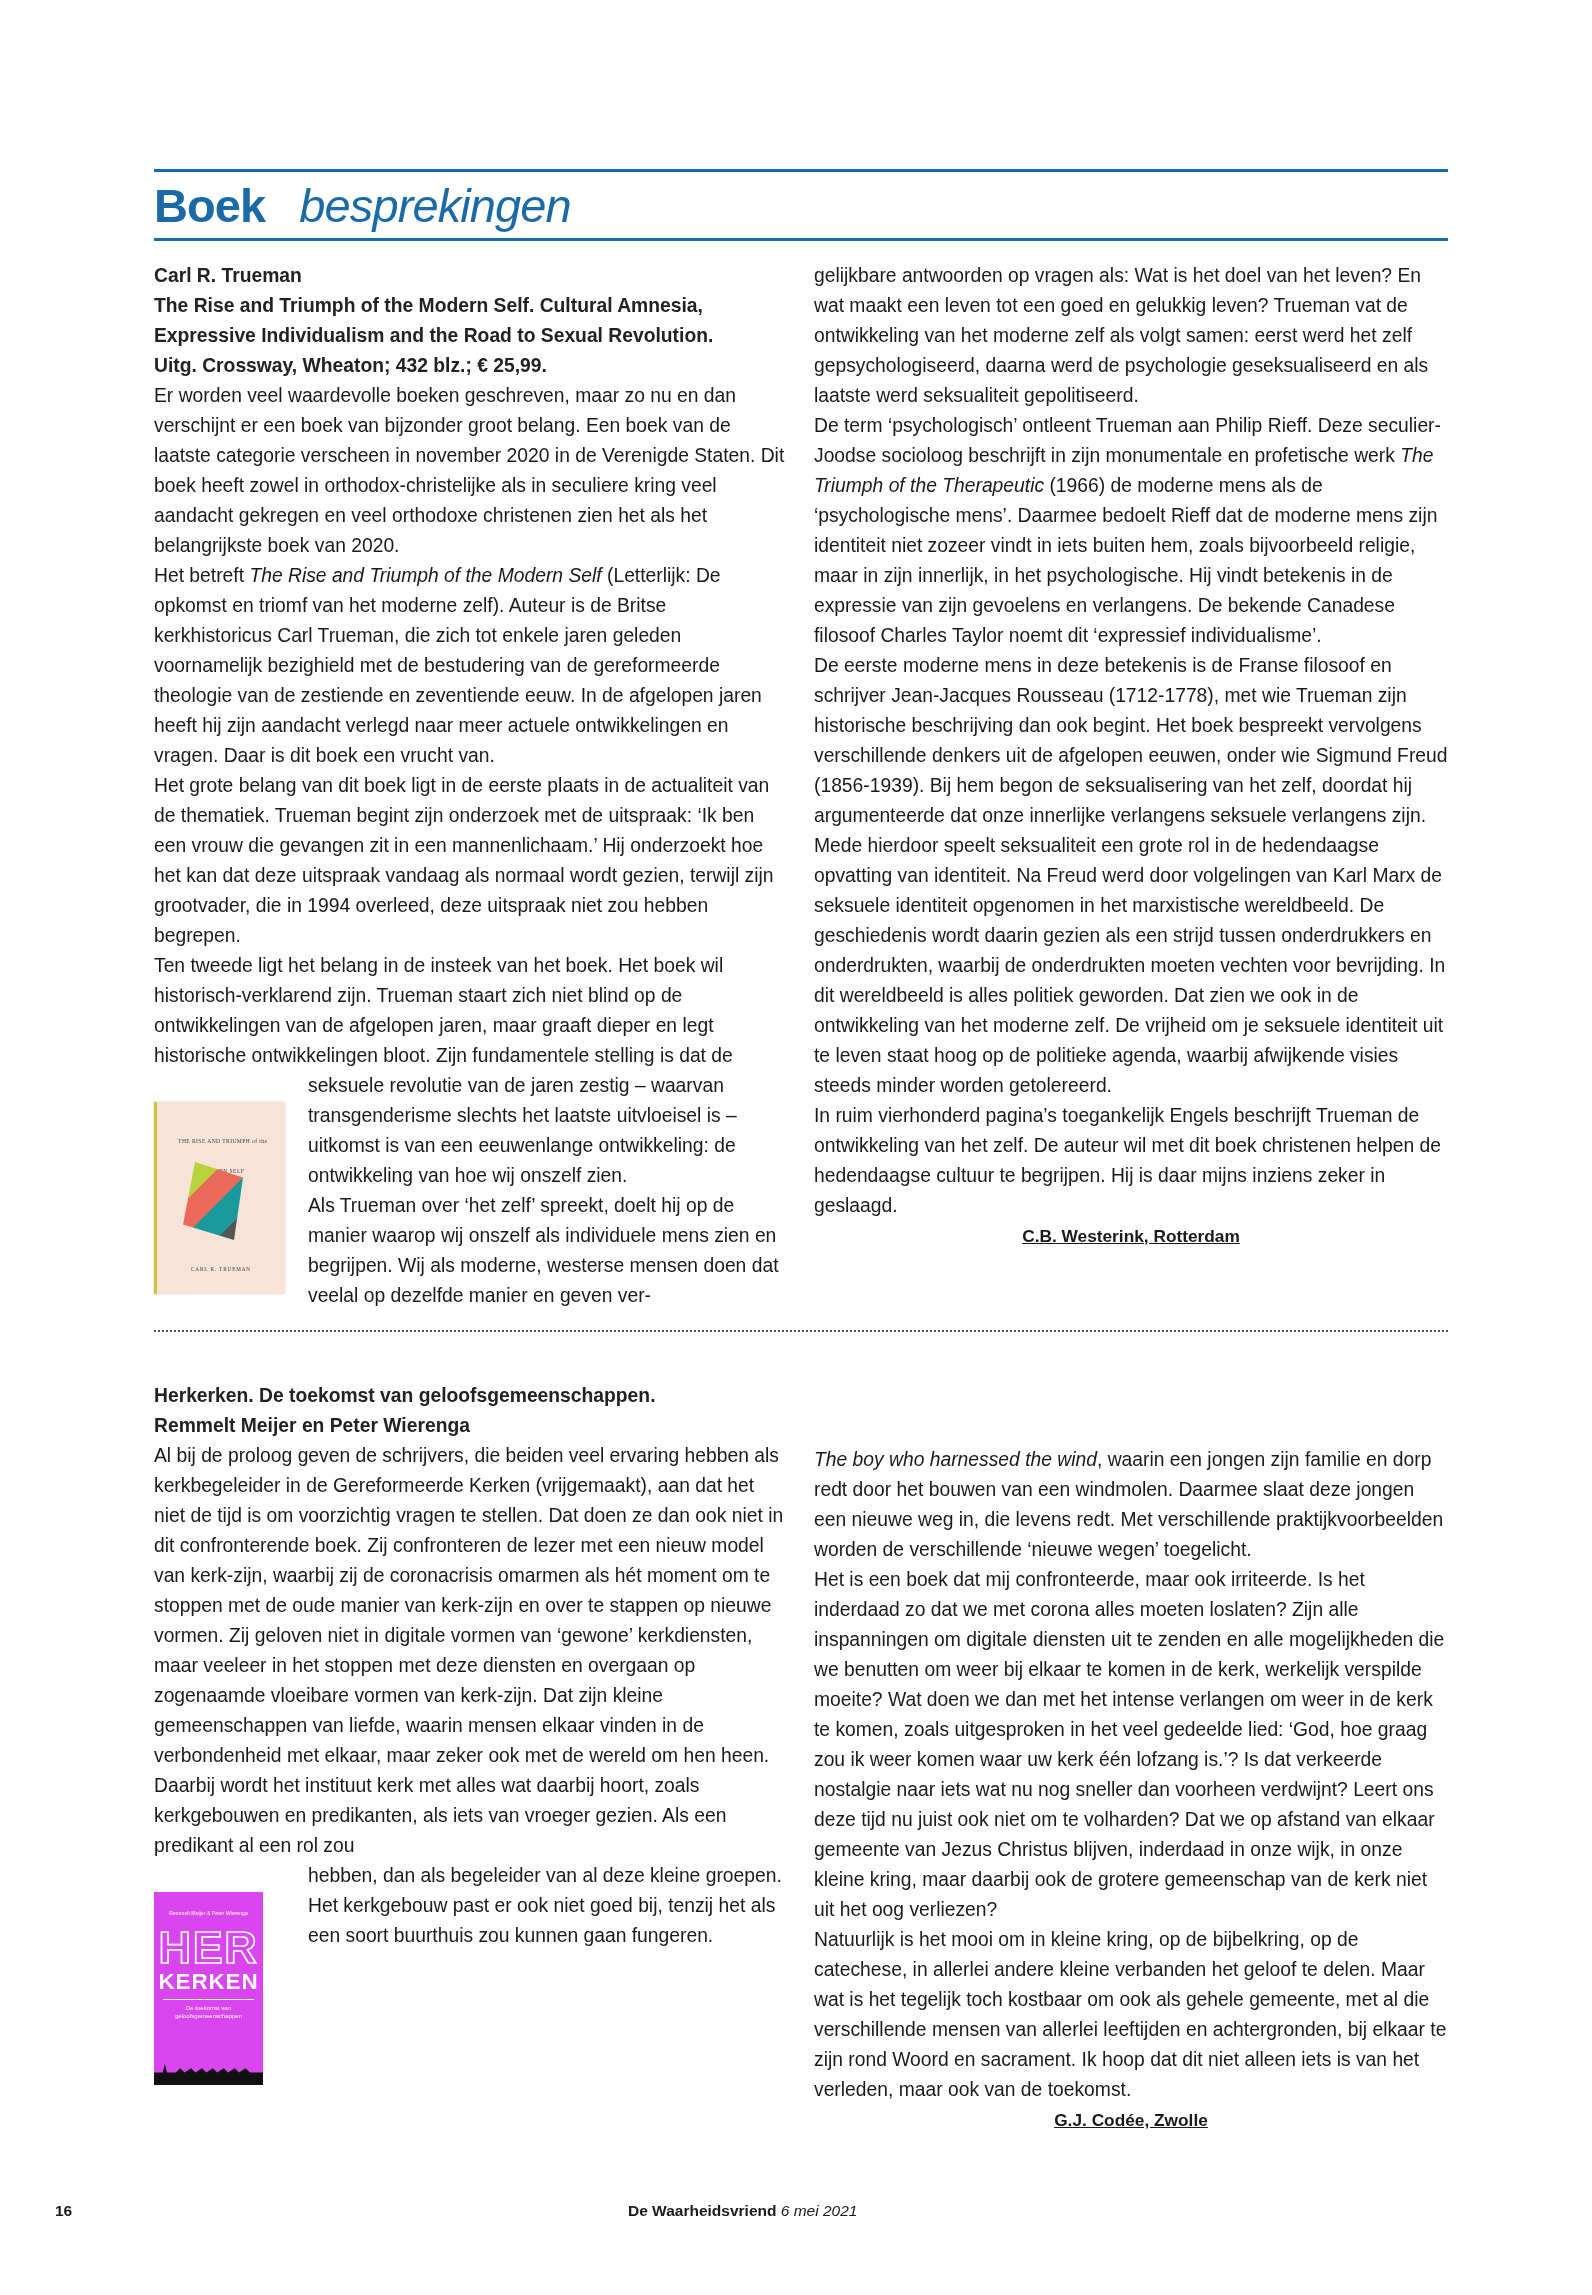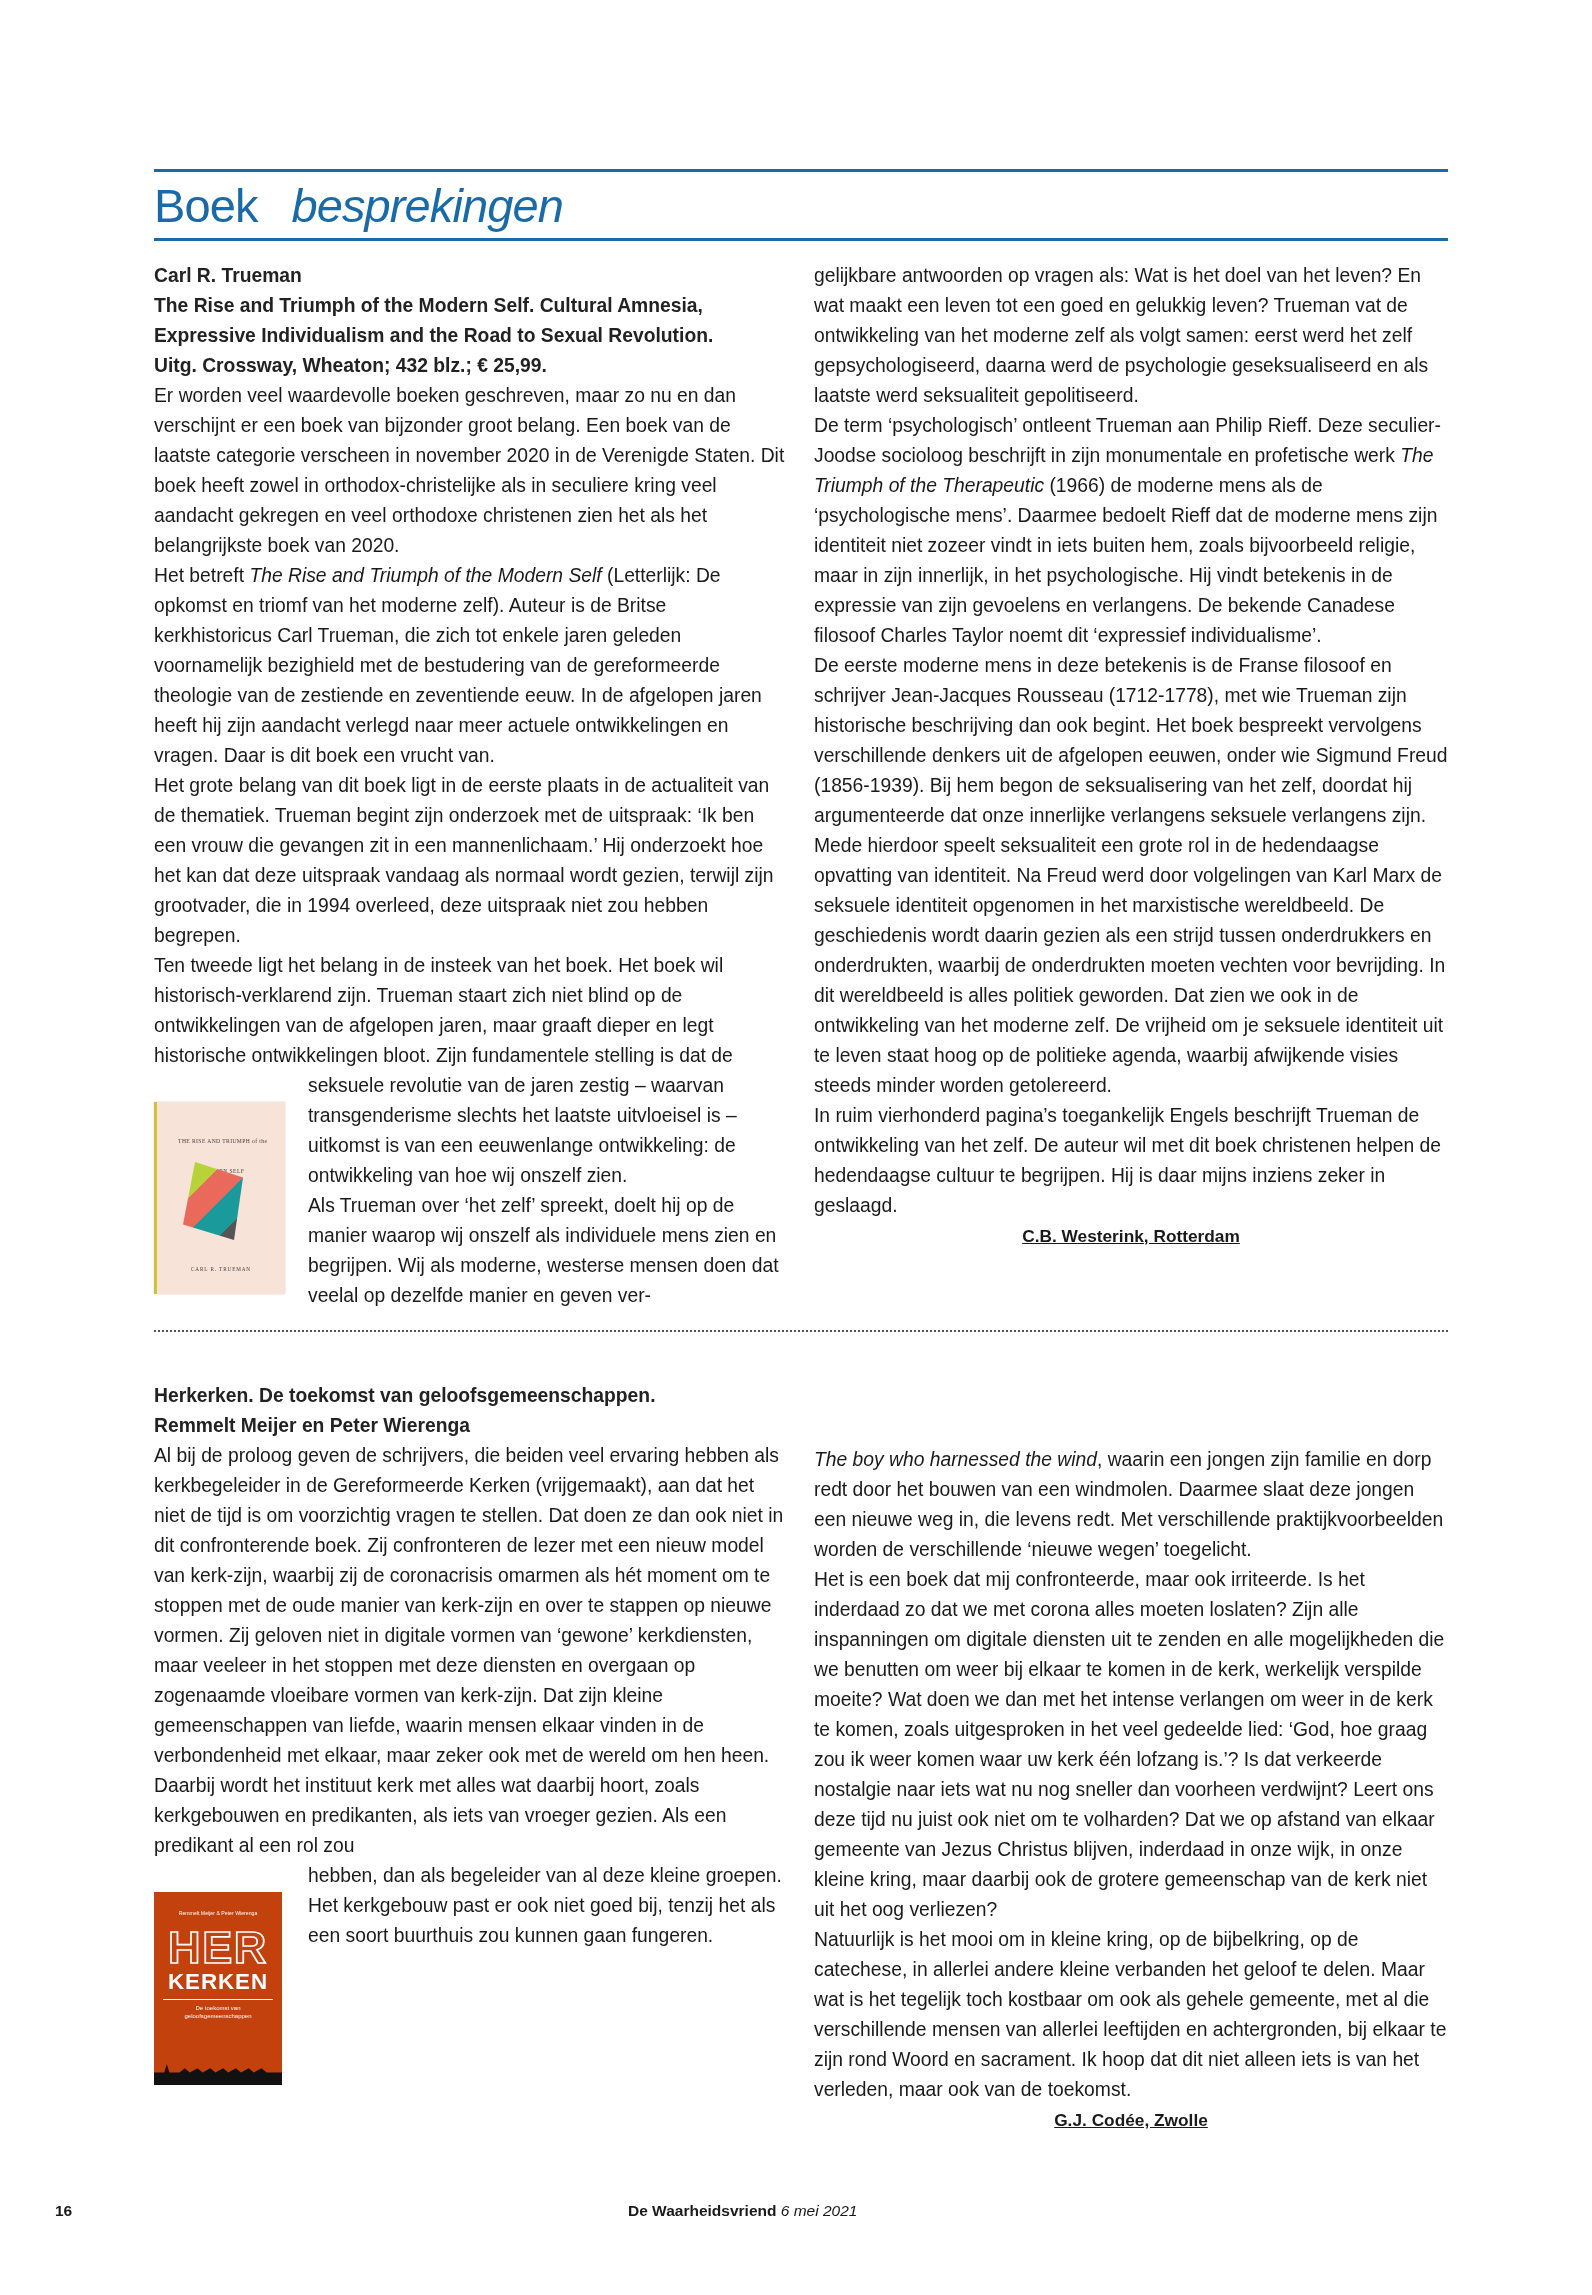--- a/index.html
+++ b/index.html
@@ -1,39 +1,39 @@
 <!DOCTYPE html>
 <html style="font-size:14px"><head>
 <meta charset="utf-8">
 <style>
   html, body { margin: 0; padding: 0; background: #ffffff; }
   body { width: 1592px; height: 2295px; position: relative; font-family: "Liberation Sans", sans-serif; color: #1a1a1a; overflow: hidden; }
   .rule { position: absolute; left: 154px; width: 1294px; height: 2.6px; background: #1b6aa8; }
   #rule-top { top: 169px; }
   #rule-bottom { top: 238px; }
   #section-title { position: absolute; left: 154px; top: 177px; font-size: 47px; line-height: 57px; color: #1b6aa8; white-space: nowrap; letter-spacing: -0.9px; }
-  #section-title .bold { font-weight: normal; margin-top: 44px; }
+  #section-title .bold { font-weight: bold; margin-top: 44px; }
   #section-title .ital { font-style: italic; margin-left: 34px; }
   .col { position: absolute; width: 634px; font-size: 19.3px; line-height: 30px; }
   .col p { margin: 0; }
   .col .meta { font-weight: bold; color: #222; }
   .col i { font-style: italic; }
   .signature { text-align: center; font-weight: bold; font-size: 17.3px; text-decoration: underline; }
   #r1-left { left: 154px; top: 261px; }
   #r1-right { left: 814px; top: 261px; }
   #r2-left { left: 154px; top: 1381px; }
   #r2-right { left: 814px; top: 1445px; }
   .wrap-block { display: flex; }
   .wrap-block .cover { flex: 0 0 154px; margin-top: 31px; }
   .wrap-block .txt { flex: 1; }
   .cover-a { width: 128px; height: 192px; background: #f7e3d8; border-left: 3.5px solid #d0c23a; position: relative; box-shadow: 0 0 1.7px #ccc; }
   .cover-a .t1 { position: absolute; top: 24px; left: 8.6px; right: 5.2px; font-family: "Liberation Serif", serif; font-size: 5.6px; color: #444; text-align: center; letter-spacing: 0.4px; }
   .cover-a .shape1 { position: absolute; left: 26px; top: 60px; width: 60px; height: 78px; background: linear-gradient(135deg, #b8d33a 0 30%, #e96a5a 30% 55%, #1a9a9a 55% 80%, #555 80%); clip-path: polygon(20% 0, 100% 20%, 85% 100%, 0 80%); }
   .cover-a .t2 { position: absolute; bottom: 10.4px; left: 0; right: 0; text-align: center; font-family: "Liberation Serif", serif; font-size: 5.2px; color: #444; letter-spacing: 0.9px; }
-  .cover-b { width: 128px; height: 193px; background: #c2410c; position: relative; color: #fff; text-align: center; overflow: hidden; }
+  .cover-b { width: 109px; height: 193px; background: #d946ef; position: relative; color: #fff; text-align: center; overflow: hidden; }
   .cover-b .au { font-size: 5.2px; margin-top: 17.3px; line-height: 8.6px; }
   .cover-b .her { font-size: 45px; font-weight: bold; color: transparent; -webkit-text-stroke: 1.7px #fff; line-height: 45px; margin-top: 7px; letter-spacing: 1.7px; }
   .cover-b .kerken { font-size: 22.4px; font-weight: bold; line-height: 24px; letter-spacing: 0.9px; }
   .cover-b .sub { font-size: 6px; line-height: 8.6px; border-top: 0.9px solid #fff; margin: 5.2px 8.6px 0; padding-top: 3.5px; }
   .cover-b .skyline { position: absolute; left: 0; right: 0; bottom: 0; height: 21px; background: #111; clip-path: polygon(0 40%, 8% 40%, 10% 0, 12% 40%, 20% 40%, 24% 20%, 28% 40%, 34% 20%, 38% 40%, 44% 20%, 48% 40%, 54% 20%, 58% 40%, 64% 20%, 68% 40%, 74% 20%, 78% 40%, 84% 20%, 88% 40%, 100% 40%, 100% 100%, 0 100%); }
   #divider { position: absolute; left: 154px; top: 1330px; width: 1294px; border-top: 2.6px dotted #555; }
   #footer-page { position: absolute; left: 55px; top: 2202px; font-size: 15.5px; font-weight: bold; }
   #footer-pub { position: absolute; left: 628px; top: 2202px; font-size: 15.5px; font-weight: bold; white-space: nowrap; }
   #footer-pub .date { font-weight: normal; font-style: italic; }
 </style>

